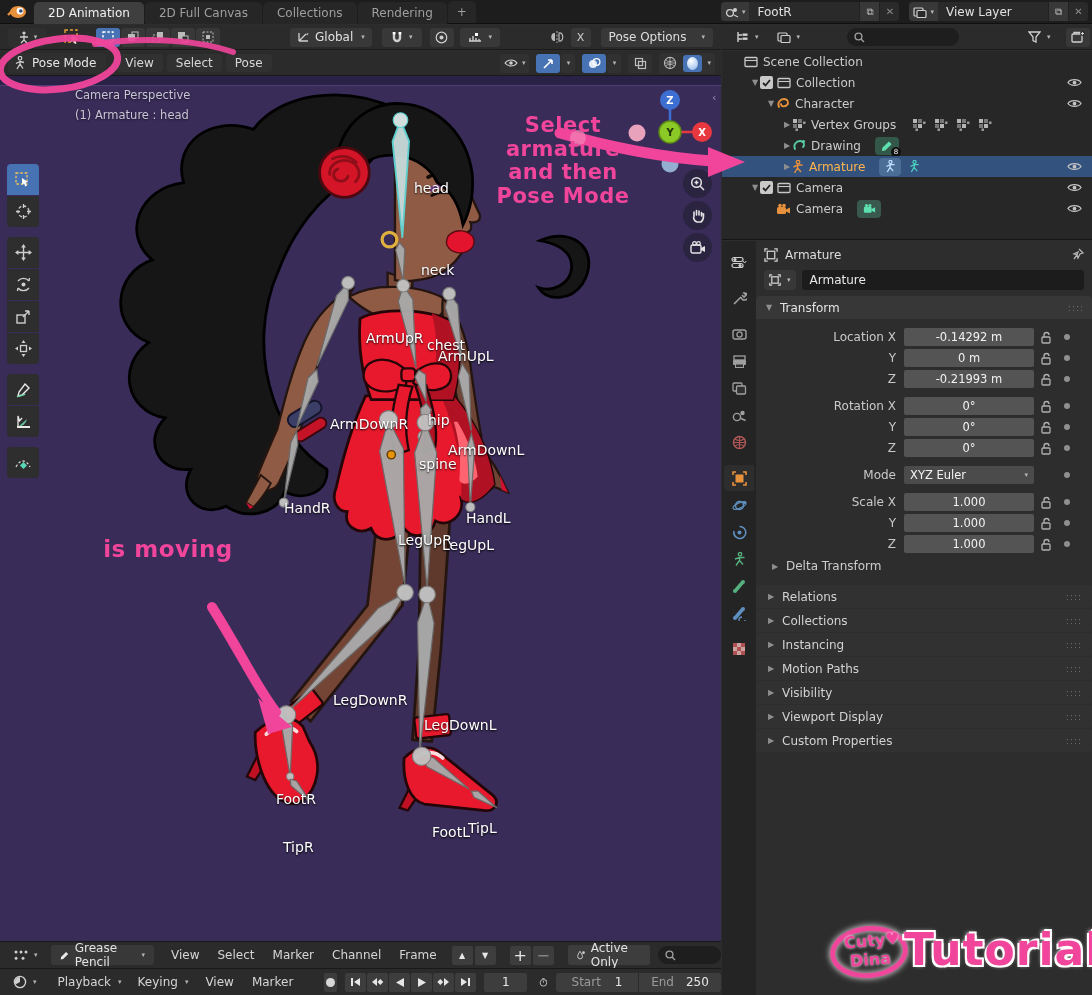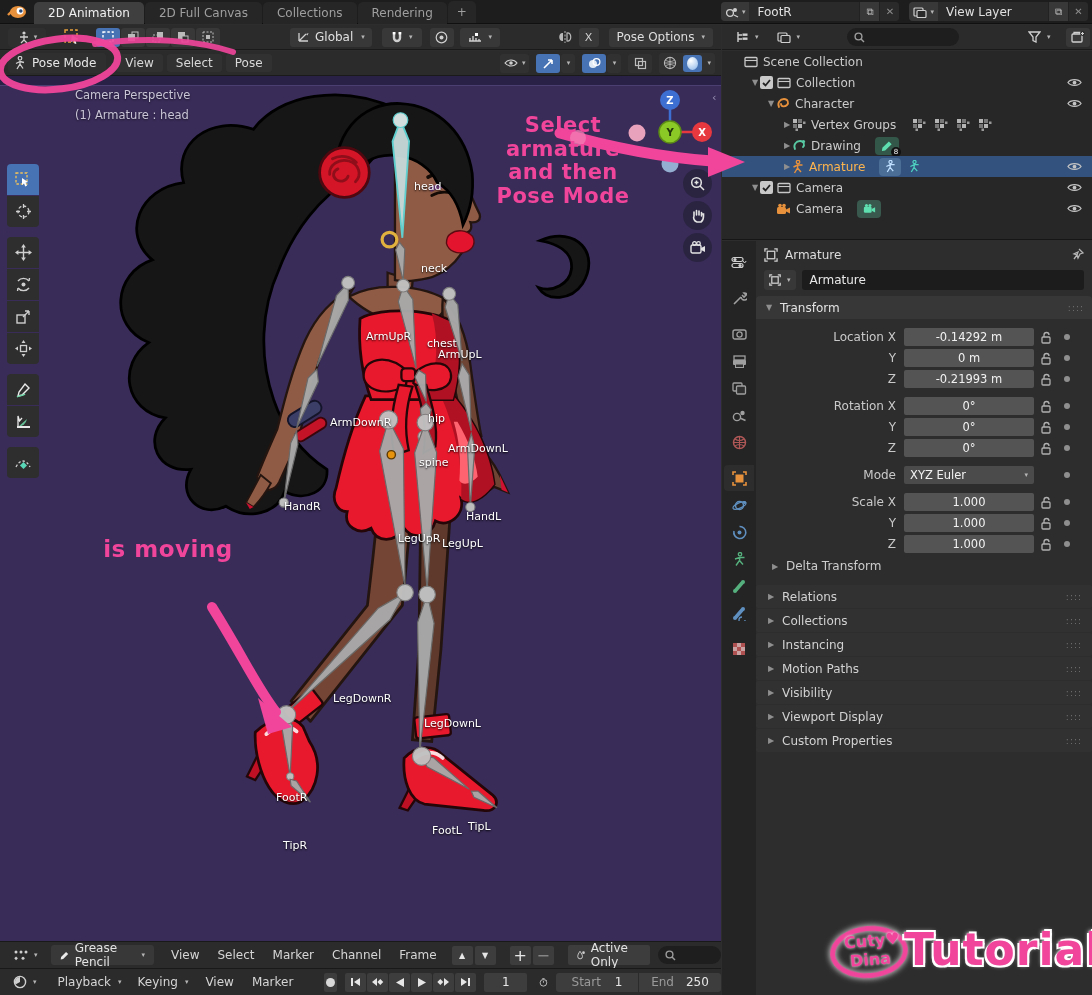--- a/index.html
+++ b/index.html
@@ -34,21 +34,21 @@
   #vphdr{left:0;top:51px;width:721px;height:25px;background:#2b2b2b;display:flex;align-items:center;border-bottom:1px solid #1a1a1a;}
   #vphdr .menu{padding:2px 9px;font-size:12px;color:#d8d8d8;background:#313131;border-radius:3px;margin-right:4px;}
   .hbtn{height:19px;border-radius:3px;background:#313131;display:flex;align-items:center;justify-content:center;padding:0 4px;}
   .hbtn.on{background:#4772b3;}
   .sphere{width:13px;height:13px;border-radius:50%;}
 
   
   #viewport{left:0;top:76px;width:721px;height:865px;background:#392c58;overflow:hidden;}
   #vp-top{position:absolute;left:0;top:0;width:100%;height:10px;background:#2a2146;border-bottom:1px solid #4b3e71;}
   .vp-overlay-text{position:absolute;color:#c9c5d6;font-size:11.5px;text-shadow:0 1px 2px #0008;}
-  .bone-label{position:absolute;color:#fff;font-size:11px;text-shadow:0 1px 2px #000;z-index:22;}
+  .bone-label{position:absolute;color:#fff;font-size:14px;text-shadow:0 1px 2px #000;z-index:22;}
   
   .tool{width:32px;height:31px;background:#2e2e2e;display:flex;align-items:center;justify-content:center;}
   .tool.on{background:#4772b3;}
   #toolcol{left:7px;top:88px;display:flex;flex-direction:column;gap:1px;z-index:25;}
   #toolcol .gap{height:8px;}
   .navbtn{position:absolute;width:29px;height:29px;border-radius:50%;background:rgba(38,33,58,.75);display:flex;align-items:center;justify-content:center;z-index:24;}
 
   
   .annot{position:absolute;color:#f0459b;font-weight:bold;text-align:center;z-index:60;letter-spacing:.5px;line-height:1.12;}
   #annot-svg{position:absolute;left:0;top:0;z-index:58;pointer-events:none;}
@@ -218,21 +218,21 @@
     <span class="chev">▾</span>
   </div>
   <div style="margin-left:auto;margin-right:4px;">
     <svg width="18" height="14" viewBox="0 0 18 14">
         <path d="M8 1 V13" stroke="#9a9a9a" stroke-width="1.2" stroke-dasharray="2 1.5"></path>
         <path d="M6 3 C1 2 1 12 6 11 Z" fill="#b8b8b8"></path>
         <path d="M10 3 C15 2 15 12 10 11 Z" fill="none" stroke="#b8b8b8" stroke-width="1.2"></path>
       </svg>
   </div>
   <div class="btn" style="width:20px;height:19px;margin-right:10px;">X</div>
-  <div class="btn" style="height:19px;padding:0 8px;margin-right:8px;gap:4px;">
+  <div class="btn" style="height:19px;padding:0 8px;margin-right:8px;gap:12px;">
     <span style="font-size:12px;color:#dedede;">Pose Options</span>
       <span class="chev">▾</span>
   </div>
 </div>
 
 <div id="outl-hdr" class="abs">
   <div class="btn" style="margin-left:8px;height:19px;padding:0 5px;gap:3px;background:transparent;">
     <svg width="14" height="13" viewBox="0 0 14 13">
         <path d="M3 1 V11 M3 4 h4 M3 8 h4" stroke="#cfcfcf" stroke-width="1.4"></path>
         <rect x="7.5" y="2.5" width="5" height="2.4" fill="#cfcfcf"></rect>

